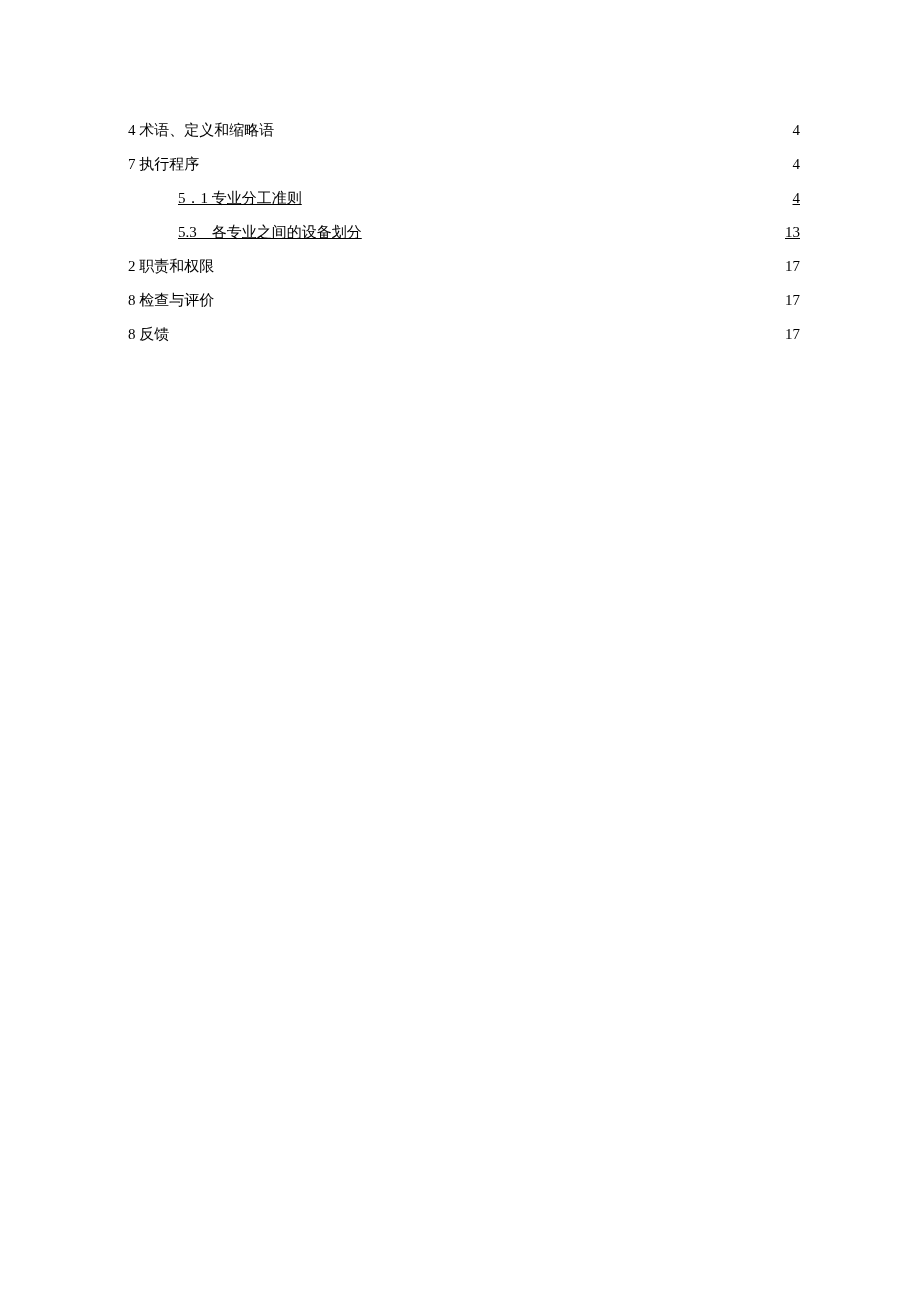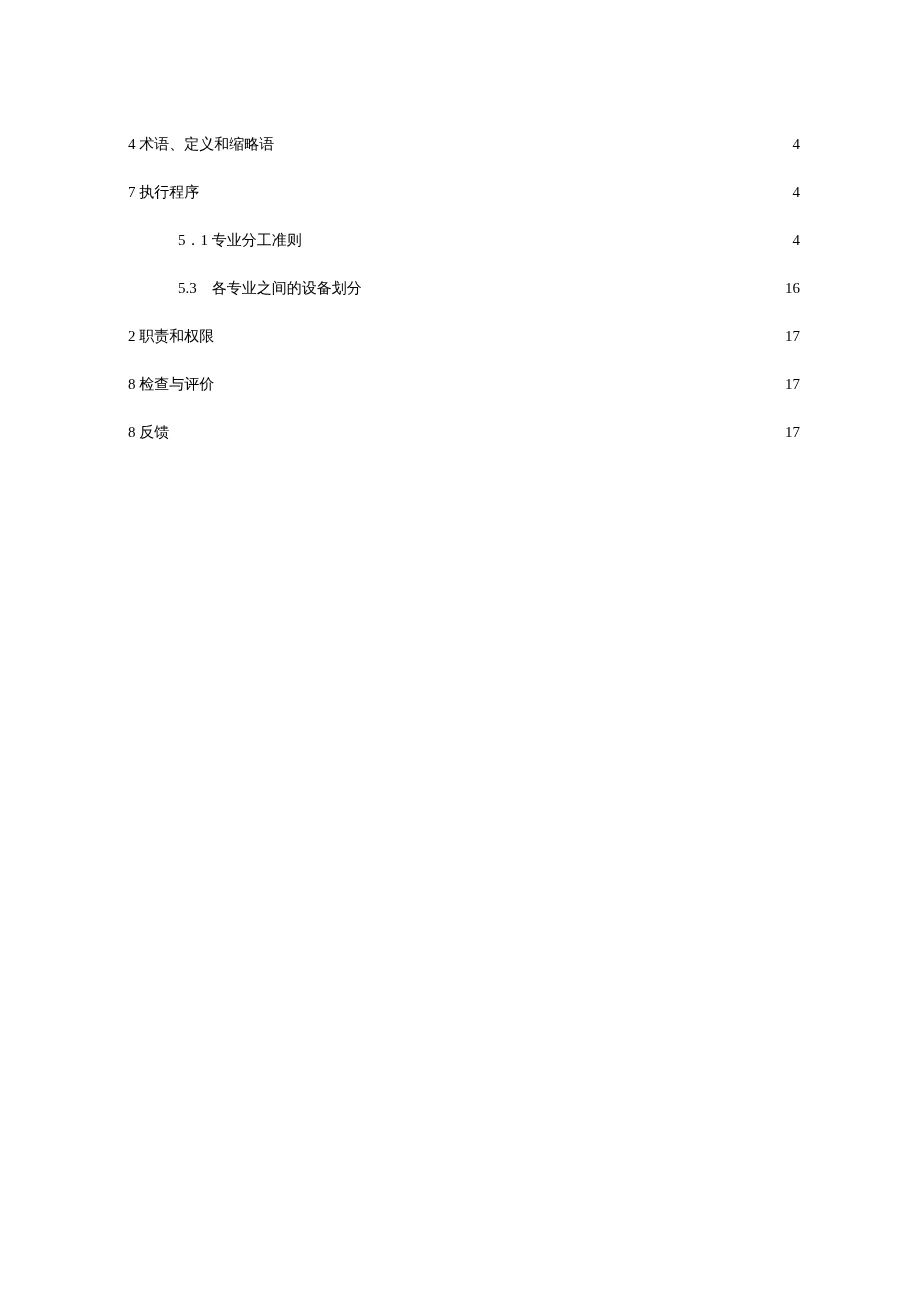--- a/index.html
+++ b/index.html
@@ -23,24 +23,24 @@
     }
     .toc-entry {
       display: flex;
       align-items: baseline;
       margin-bottom: 10px;
       line-height: 1.6;
       white-space: nowrap;
     }
     .toc-entry.indent {
       padding-left: 50px;
+      text-decoration: underline;
     }
     .toc-label {
       flex-shrink: 0;
-      margin-top: 14px;
     }
     .toc-leader {
       flex: 1;
       overflow: hidden;
       margin: 0 4px;
       position: relative;
       min-width: 0;
     }
     .toc-leader::after {
       content: ". . . . . . . . . . . . . . . . . . . . . . . . . . . . . . . . . . . . . . . . . . . . . . . . . . . . . . . . . . . . . . . . . . . . . . . . . . . . . . . . . . . . . . . . . . . . . . . . . . . . . . . . . . . . . . . . . . . . . . . . . . . . . . . . . . . . . . . .";
@@ -69,21 +69,21 @@
     <span class="toc-page">4</span>
   </div>
   <div class="toc-entry indent">
     <span class="toc-label">5．1 专业分工准则</span>
     <span class="toc-leader"></span>
     <span class="toc-page">4</span>
   </div>
   <div class="toc-entry indent">
     <span class="toc-label">5.3　各专业之间的设备划分</span>
     <span class="toc-leader"></span>
-    <span class="toc-page">16</span>
+    <span class="toc-page">13</span>
   </div>
   <div class="toc-entry">
     <span class="toc-label">2 职责和权限</span>
     <span class="toc-leader"></span>
     <span class="toc-page">17</span>
   </div>
   <div class="toc-entry">
     <span class="toc-label">8 检查与评价</span>
     <span class="toc-leader"></span>
     <span class="toc-page">17</span>

